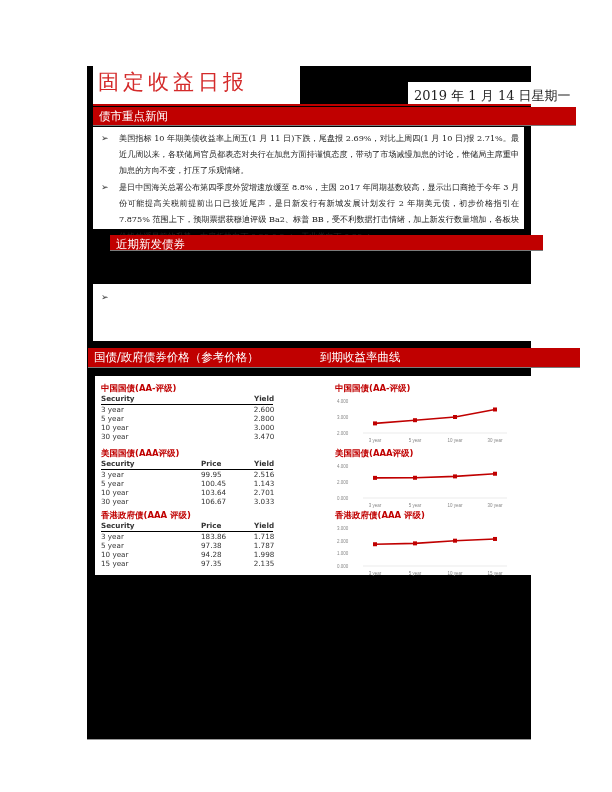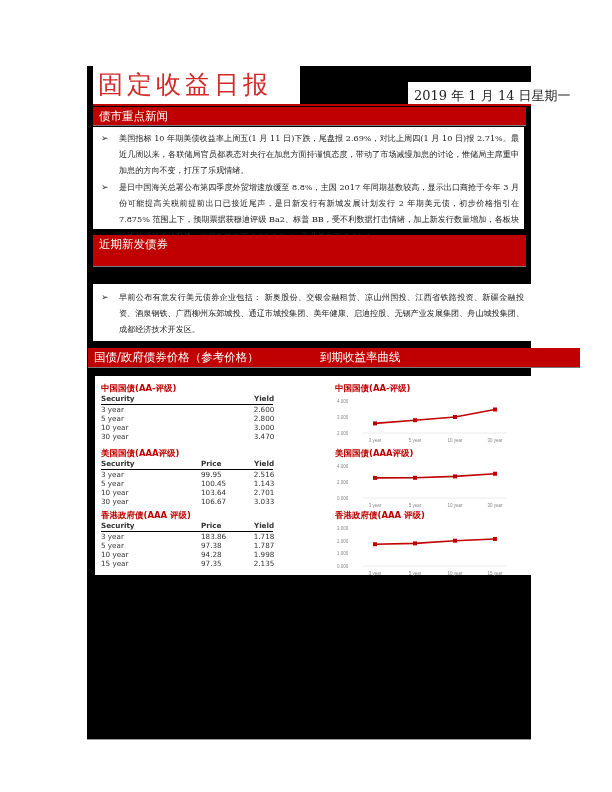--- a/index.html
+++ b/index.html
@@ -2,28 +2,28 @@
 <html><head>
 <meta charset="utf-8">
 <style>
   html, body { margin:0; padding:0; }
   body { width:612px; height:792px; background:#ffffff; position:relative; overflow:hidden;
          font-family:"DejaVu Sans", "Liberation Sans", sans-serif; }
   .page-black { position:absolute; left:87px; top:66px; width:444px; height:673px; background:#000; }
   .page-bottom-line { position:absolute; left:87px; top:739px; width:444px; height:1px; background:#999; }
 
   .title-box { position:absolute; left:93px; top:66px; width:207px; height:38px; background:#fff; }
-  .title { position:absolute; left:98px; top:68px; font-size:25px; color:#d42a2a; letter-spacing:4px; font-family:"DejaVu Sans", sans-serif; font-weight:normal; }
+  .title { position:absolute; left:98px; top:68px; font-size:21px; color:#d42a2a; letter-spacing:4px; font-family:"DejaVu Sans", sans-serif; font-weight:normal; }
   .date-box { position:absolute; left:408px; top:82px; width:123px; height:22px; background:#fff; }
   .date { position:absolute; left:414px; top:87px; font-size:13px; color:#222; font-family:"DejaVu Serif", serif; }
   .title-rule { position:absolute; left:93px; top:104px; width:438px; height:2px; background:#c00000; }
 
   .sec-bar { position:absolute; background:#c00000; color:#fff; font-size:11.5px; padding-left:6px; box-sizing:border-box; line-height:18px; border-bottom:1px solid #7a7a7a; }
-  .sec1 { left:93px; top:107px; width:433px; height:19px; }
-  .sec2 { left:93px; top:235px; width:433px; height:32px; }
+  .sec1 { left:93px; top:107px; width:483px; height:19px; }
+  .sec2 { left:110px; top:235px; width:433px; height:16px; }
   .sec3 { left:88px; top:348px; width:492px; height:20px; }
   .sec3 .right { position:absolute; left:232px; top:0; }
 
   .panel { position:absolute; background:#fff; }
   .p1 { left:93px; top:127px; width:431px; height:102px; }
   .p2 { left:93px; top:283px; width:446px; height:58px; }
   .p2 { left:93px; top:284px; width:440px; height:57px; }
   .p3 { left:95px; top:376px; width:423px; height:199px;padding-left:40px; }
 
   .bullet { position:absolute; left:8px; font-size:9px; color:#333; }
@@ -58,21 +58,20 @@
 <div class="panel p1">
   <span class="bullet" style="top:6px">➢</span>
   <div class="para" style="top:3px">美国指标 10 年期美债收益率上周五(1 月 11 日)下跌，尾盘报 2.69%，对比上周四(1 月 10 日)报 2.71%。最近几周以来，各联储局官员都表态对央行在加息方面持谨慎态度，带动了市场减慢加息的讨论，惟储局主席重申加息的方向不变，打压了乐观情绪。</div>
   <span class="bullet" style="top:55px">➢</span>
   <div class="para" style="top:52px">是日中国海关总署公布第四季度外贸增速放缓至 8.8%，主因 2017 年同期基数较高，显示出口商抢于今年 3 月份可能提高关税前提前出口已接近尾声，是日新发行有新城发展计划发行 2 年期美元债，初步价格指引在 7.875% 范围上下，预期票据获穆迪评级 Ba2、标普 BB，受不利数据打击情绪，加上新发行数量增加，各板块价格放缓早前的升势，内房板块向下 0.25-0.5pt，工业类向下 0.25pt。</div>
 </div>
 
 <div class="sec-bar sec2">近期新发债券</div>
 <div class="panel p2">
   <span class="bullet" style="top:8px">➢</span>
-  <div class="para" style="top:5px; width:405px;">早前公布有意发行美元债券企业包括： 新奥股份、交银金融租赁、凉山州国投、江西省铁路投资、新疆金融投资、酒泉钢铁、广西柳州东郊城投、通辽市城投集团、美年健康、启迪控股、无锡产业发展集团、舟山城投集团、成都经济技术开发区。</div>
 </div>
 
 <div class="sec-bar sec3">
   <span>国债/政府债券价格（参考价格）</span>
   <span class="right">到期收益率曲线</span>
 </div>
 
 <div class="panel p3">
 
   <div class="tbl-title" style="top:7px">中国国债(AA-评级)</div>

